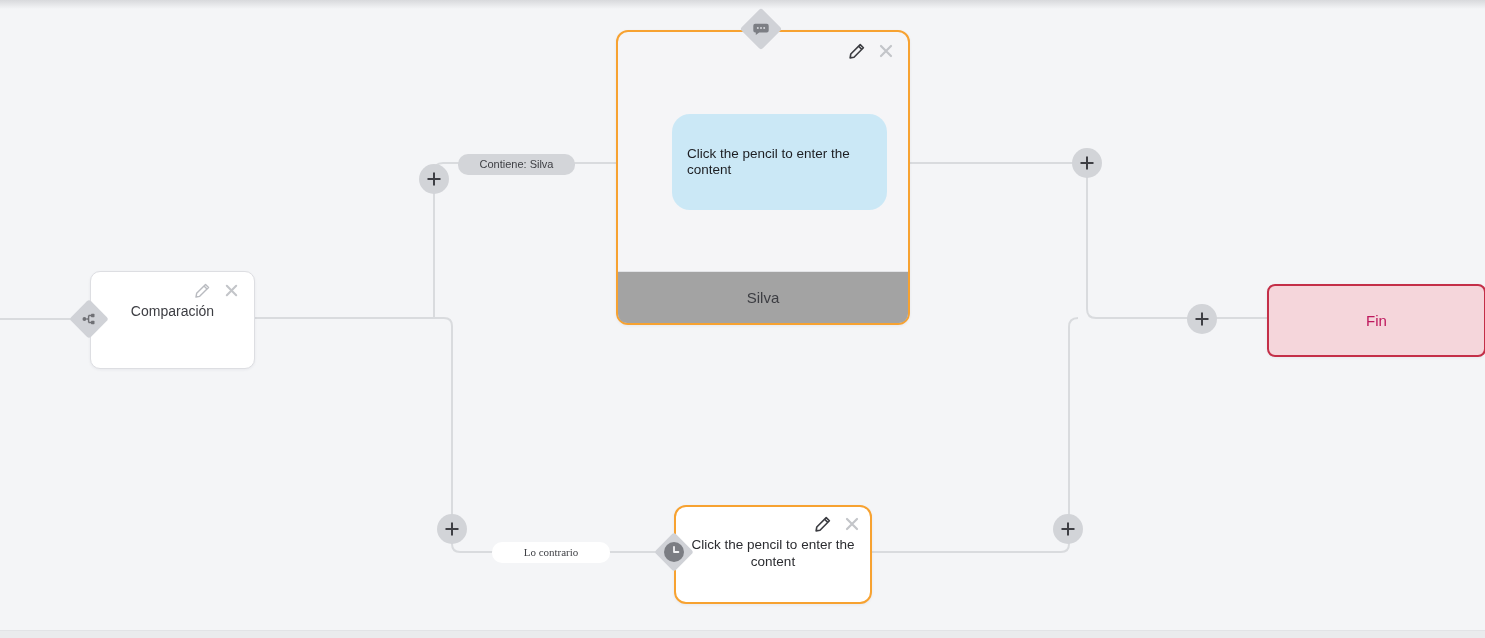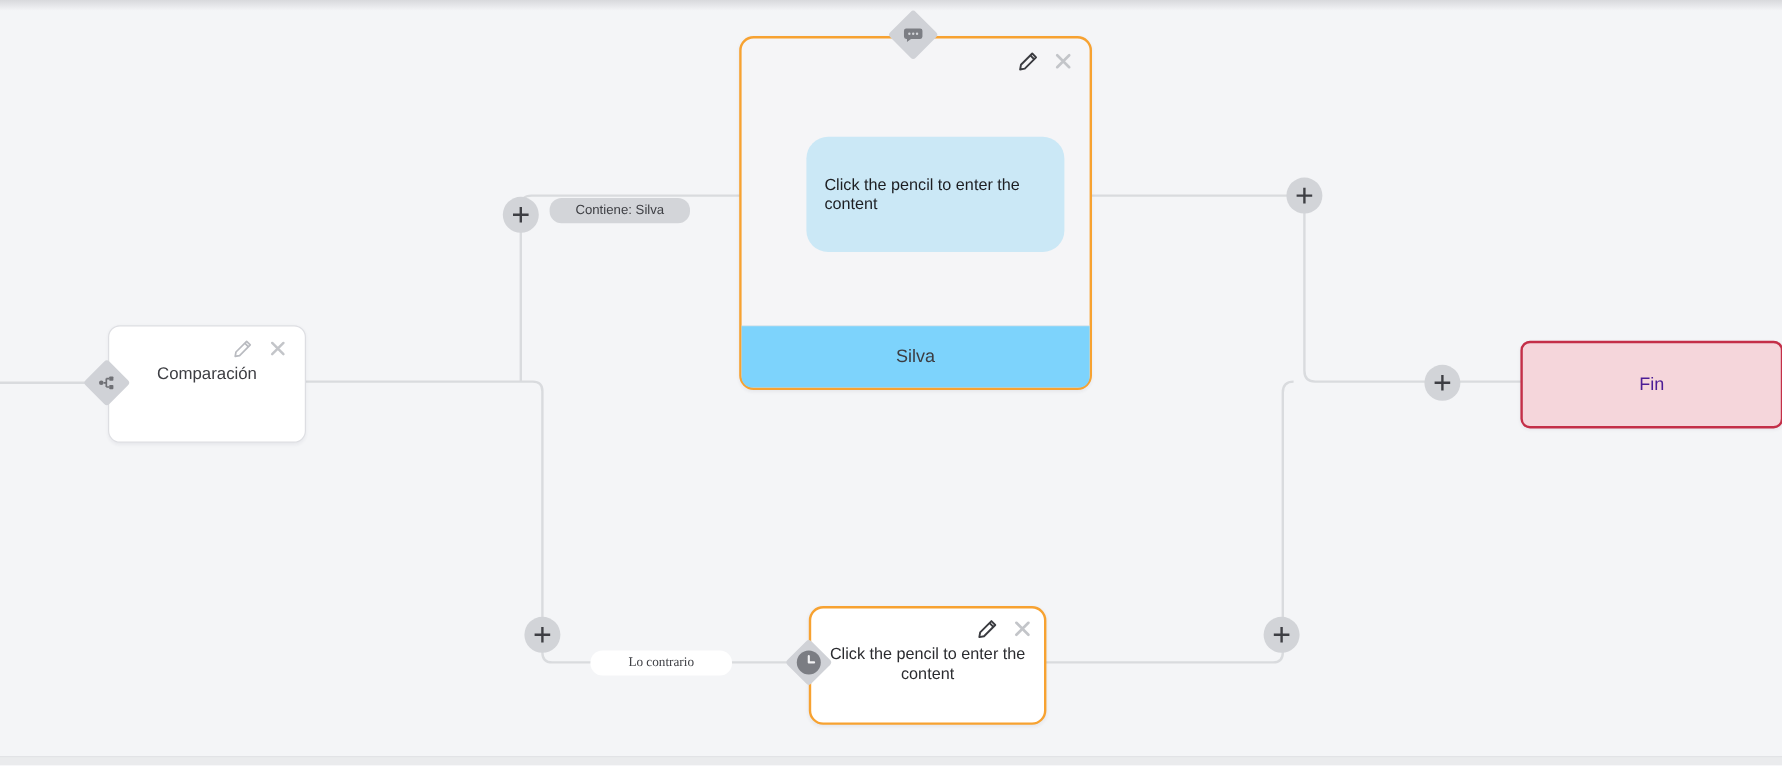--- a/index.html
+++ b/index.html
@@ -30,30 +30,30 @@
   .node{position:absolute;border-radius:12px;z-index:2;box-shadow:0 1px 3px rgba(40,40,60,.06);}
 
   
   .node-condition{left:90px;top:271px;width:163px;height:96px;background:#fff;border:1px solid #dddee2;border-radius:10px;}
   .node-condition .titles{margin-top:26px;text-align:center;font-size:14px;color:#3c3d42;line-height:26px;}
 
   
   .node-message{left:616px;top:30px;width:290px;height:291px;background:#f5f5f7;border:2px solid #f7a231;}
   .bubble{position:absolute;left:54px;top:82px;width:215px;height:96px;background:#cbe8f6;border-radius:18px;
     display:flex;align-items:center;box-sizing:border-box;padding:12px 15px;font-size:13.5px;color:#1d1e22;line-height:1.2;}
-  .msg-footer{position:absolute;left:0;bottom:0;width:100%;height:51px;background:#7dd3fc;border-top:1px solid #e2e3e6;
+  .msg-footer{position:absolute;left:0;bottom:0;width:100%;height:51px;background:#a3a3a3;border-top:1px solid #e2e3e6;
     border-radius:0 0 9px 9px;display:flex;align-items:center;justify-content:center;font-size:15px;color:#3c3d42;}
 
   
   .node-wait{left:674px;top:505px;width:194px;height:95px;background:#fff;border:2px solid #f7a231;}
   .node-wait .wait-text{margin:30px 12px 0;text-align:center;font-size:13.5px;color:#2b2c30;line-height:1.25;}
 
   
   .node-end{left:1267px;top:284px;width:215px;height:69px;background:#f5d6db;border:2px solid #c42f48;border-radius:8px;
-    display:flex;align-items:center;justify-content:center;font-size:15px;color:#4c1d95;}
+    display:flex;align-items:center;justify-content:center;font-size:15px;color:#be185d;}
 
   
   .node-actions{position:absolute;top:10px;right:0;height:18px;z-index:3;}
   .icon-btn{position:absolute;width:18px;height:18px;cursor:pointer;}
   .edit-dark{color:#3b3c41;}
   .edit-gray{color:#b9bbc0;}
   .close-gray{color:#c3c5c9;}
 
   
   .diamond{position:absolute;background:#d0d2d7;border-radius:3px;transform:rotate(45deg);z-index:5;
@@ -72,21 +72,21 @@
   <div class="bottom-shade"></div>
 
   <svg class="connectors" width="1485" height="638">
     <path d="M0 319 H74"></path>
     <path d="M253 318 H444 Q452 318 452 326 V544 Q452 552 460 552 H662"></path>
     <path d="M434 318 V172 Q434 163 443 163 H618"></path>
     <path d="M904 163 H1087 V309 Q1087 318 1096 318 H1268"></path>
     <path d="M866 552 H1061 Q1069 552 1069 544 V327 Q1069 318 1078 318"></path>
   </svg>
 
-  <div class="edge-pill pill-gray" style="left:458px;top:165px;width:117px;">Contiene: Silva</div>
+  <div class="edge-pill pill-gray" style="left:458px;top:154px;width:117px;">Contiene: Silva</div>
   <div class="edge-pill pill-white" style="left:492px;top:542px;width:118px;font-family:Liberation Serif, serif;">Lo contrario</div>
 
   <div class="plus-btn" style="left:419px;top:164px;">
     <svg width="16" height="16" viewBox="0 0 16 16">
         <path d="M8 1.5 V14.5 M1.5 8 H14.5" stroke="#3e3f44" stroke-width="2"></path>
       </svg>
   </div>
   <div class="plus-btn" style="left:437px;top:514px;">
     <svg width="16" height="16" viewBox="0 0 16 16">
         <path d="M8 1.5 V14.5 M1.5 8 H14.5" stroke="#3e3f44" stroke-width="2"></path>

